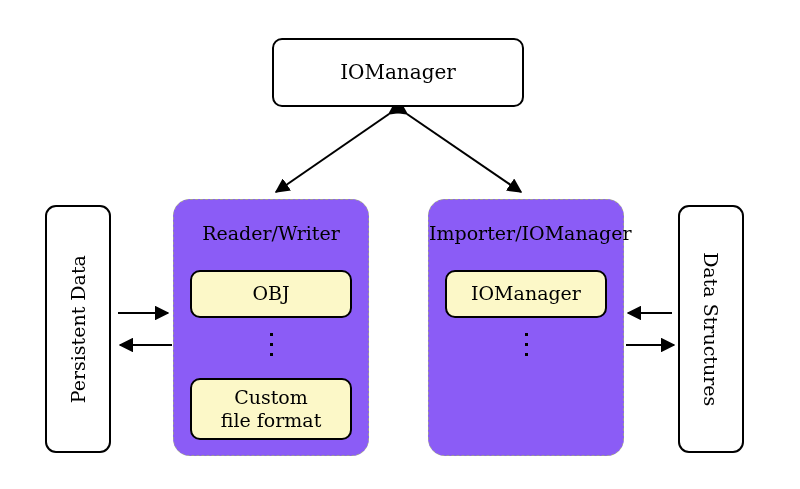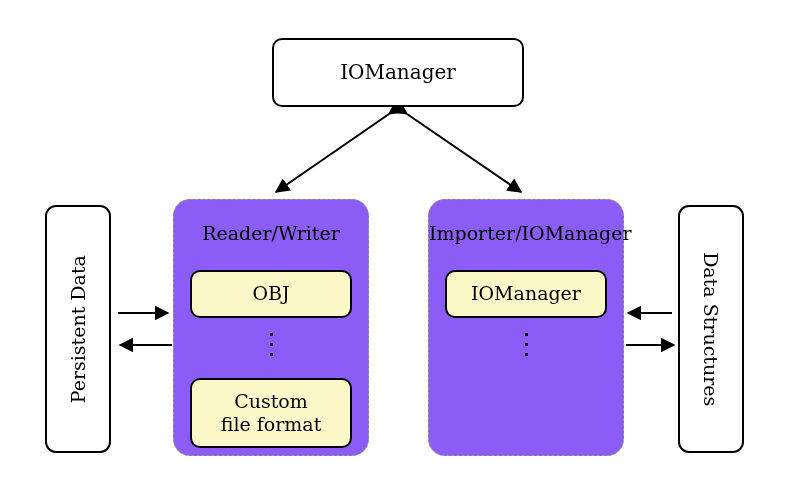--- a/index.html
+++ b/index.html
@@ -96,21 +96,21 @@
     text-align: center;
     background: #fcf8c8;
     border: 2.4px solid #000000;
     border-radius: 10px;
     font-size: 19px;
     line-height: 1.22;
     left: 16px;
     right: 16px;
   }
   .item-top    { top: 70px;  height: 48px; }
-  .item-bottom { top: 178px; height: 70px; }
+  .item-bottom { top: 178px; height: 62px; }
 
   .vdots {
     position: absolute;
     left: 0;
     right: 0;
     top: 126px;
     text-align: center;
     font-size: 22px;
     letter-spacing: 0;
     line-height: 1;

